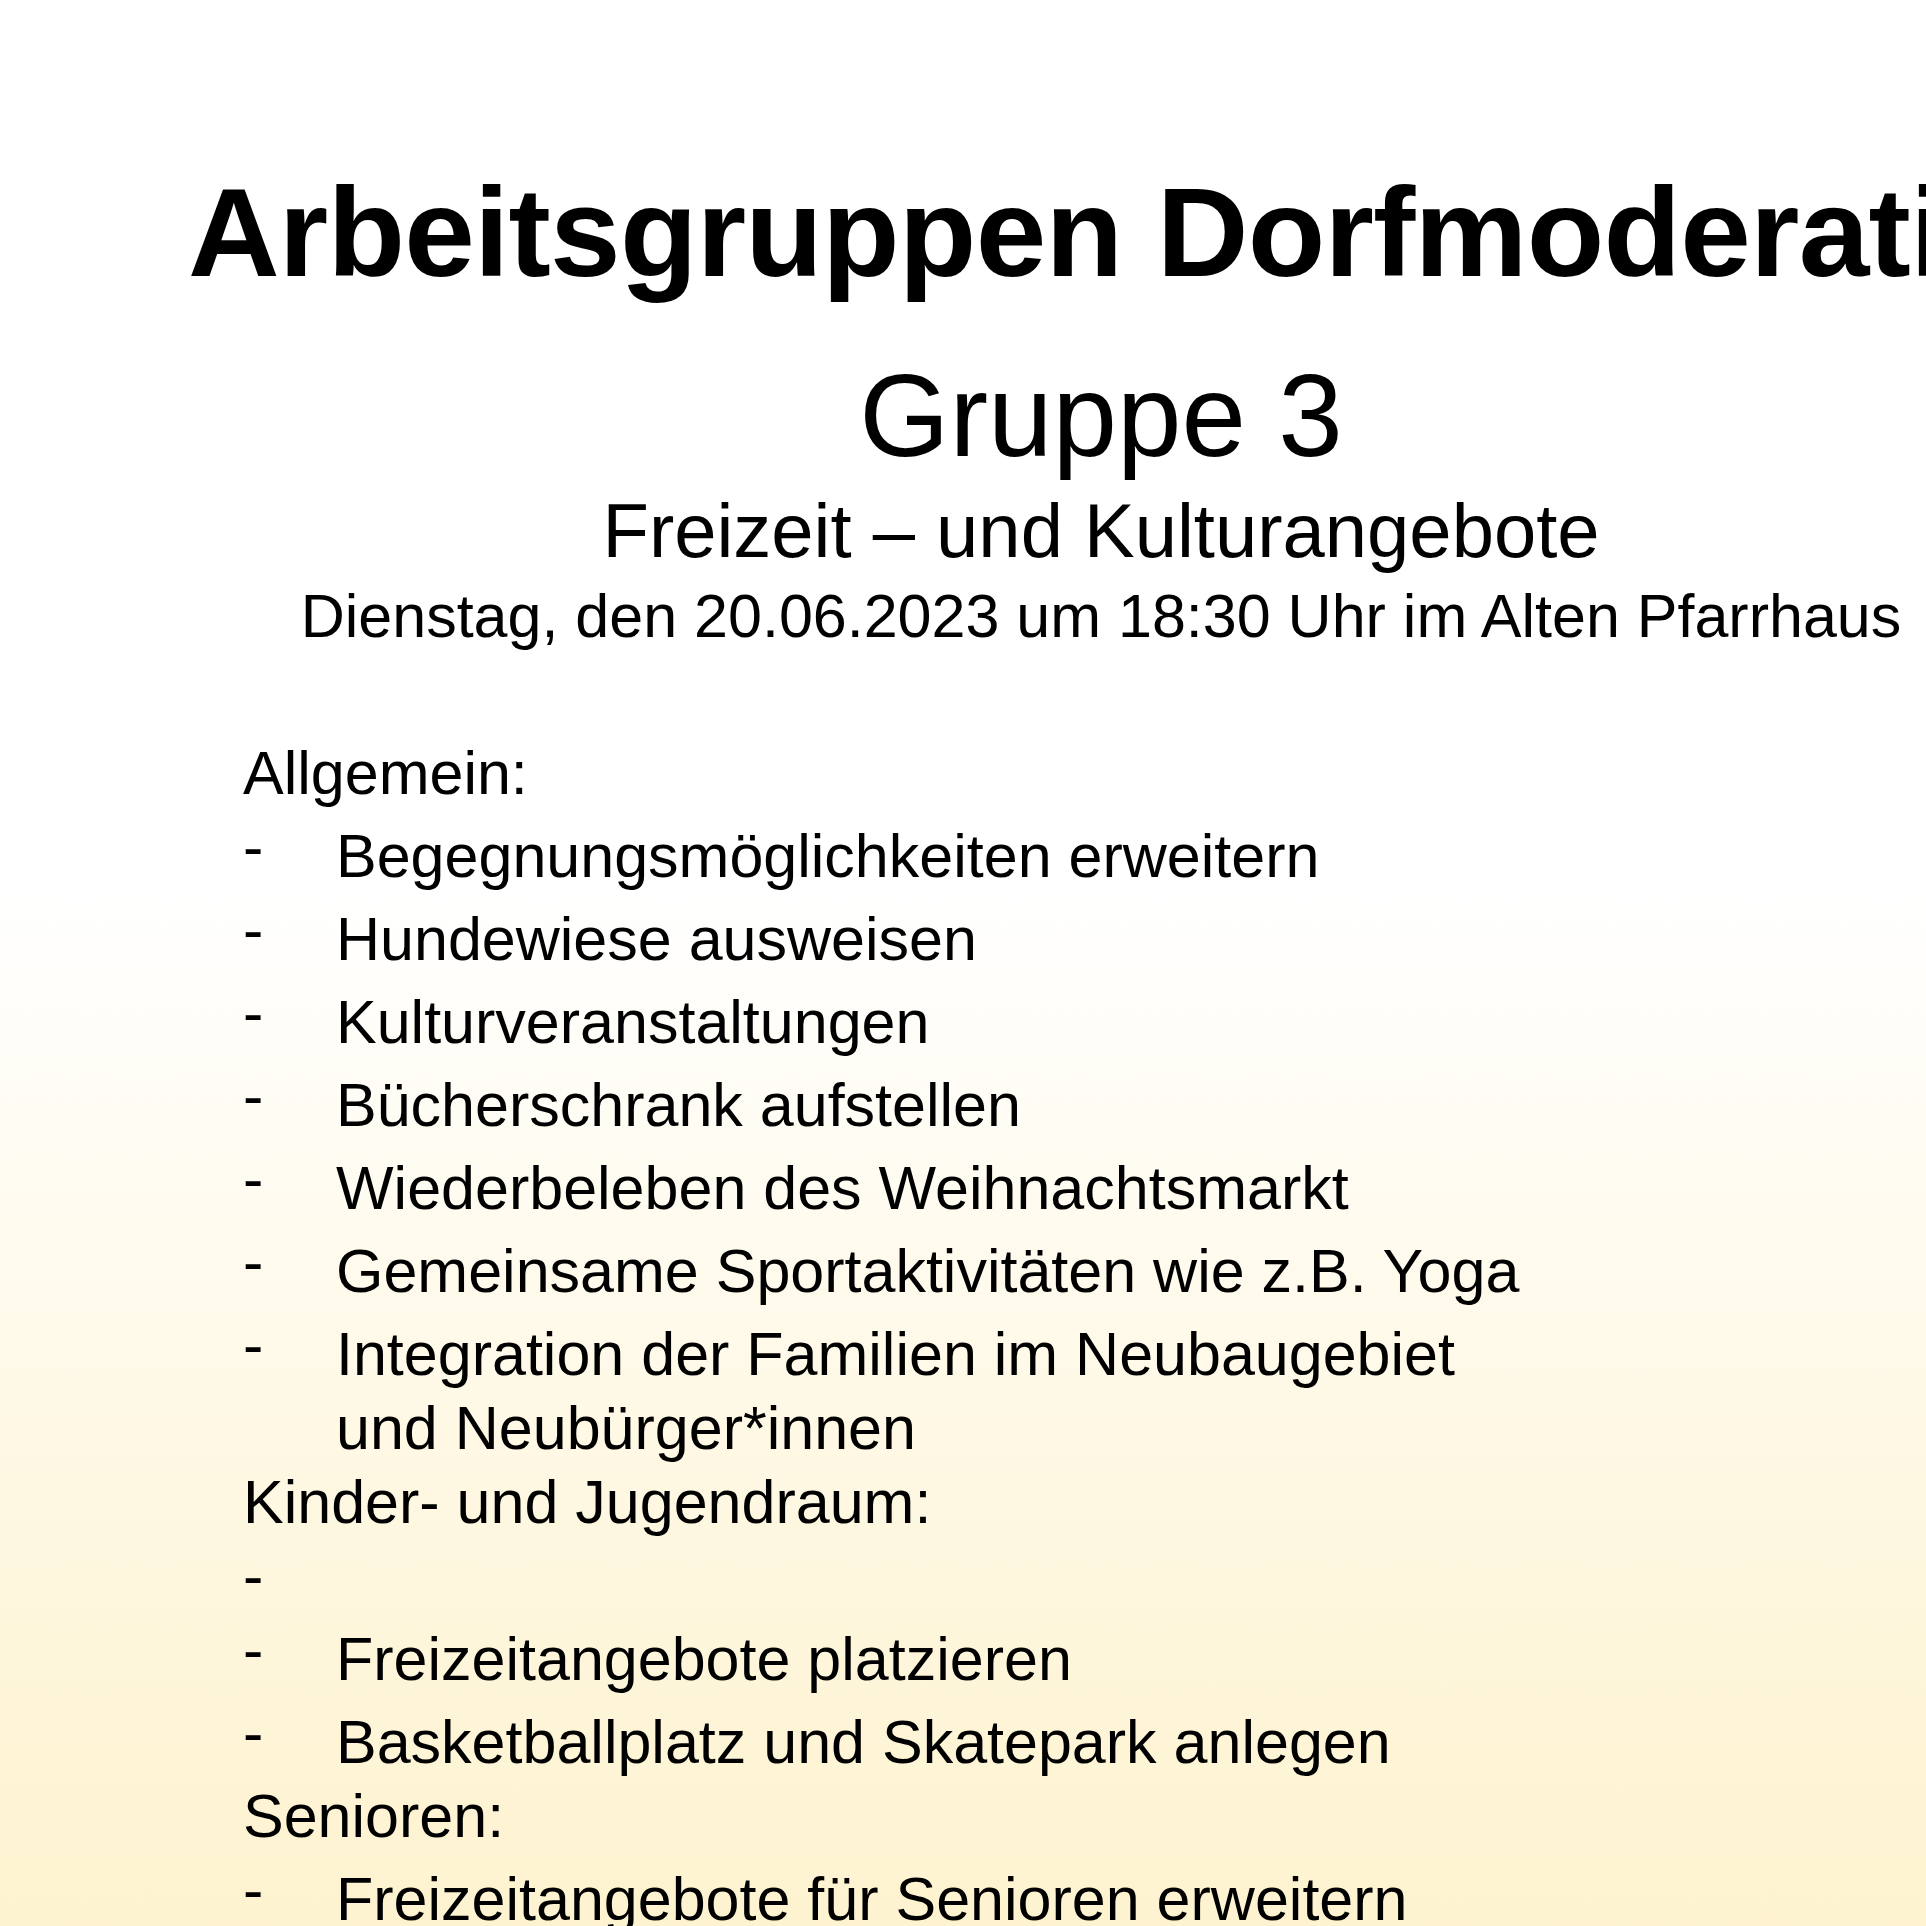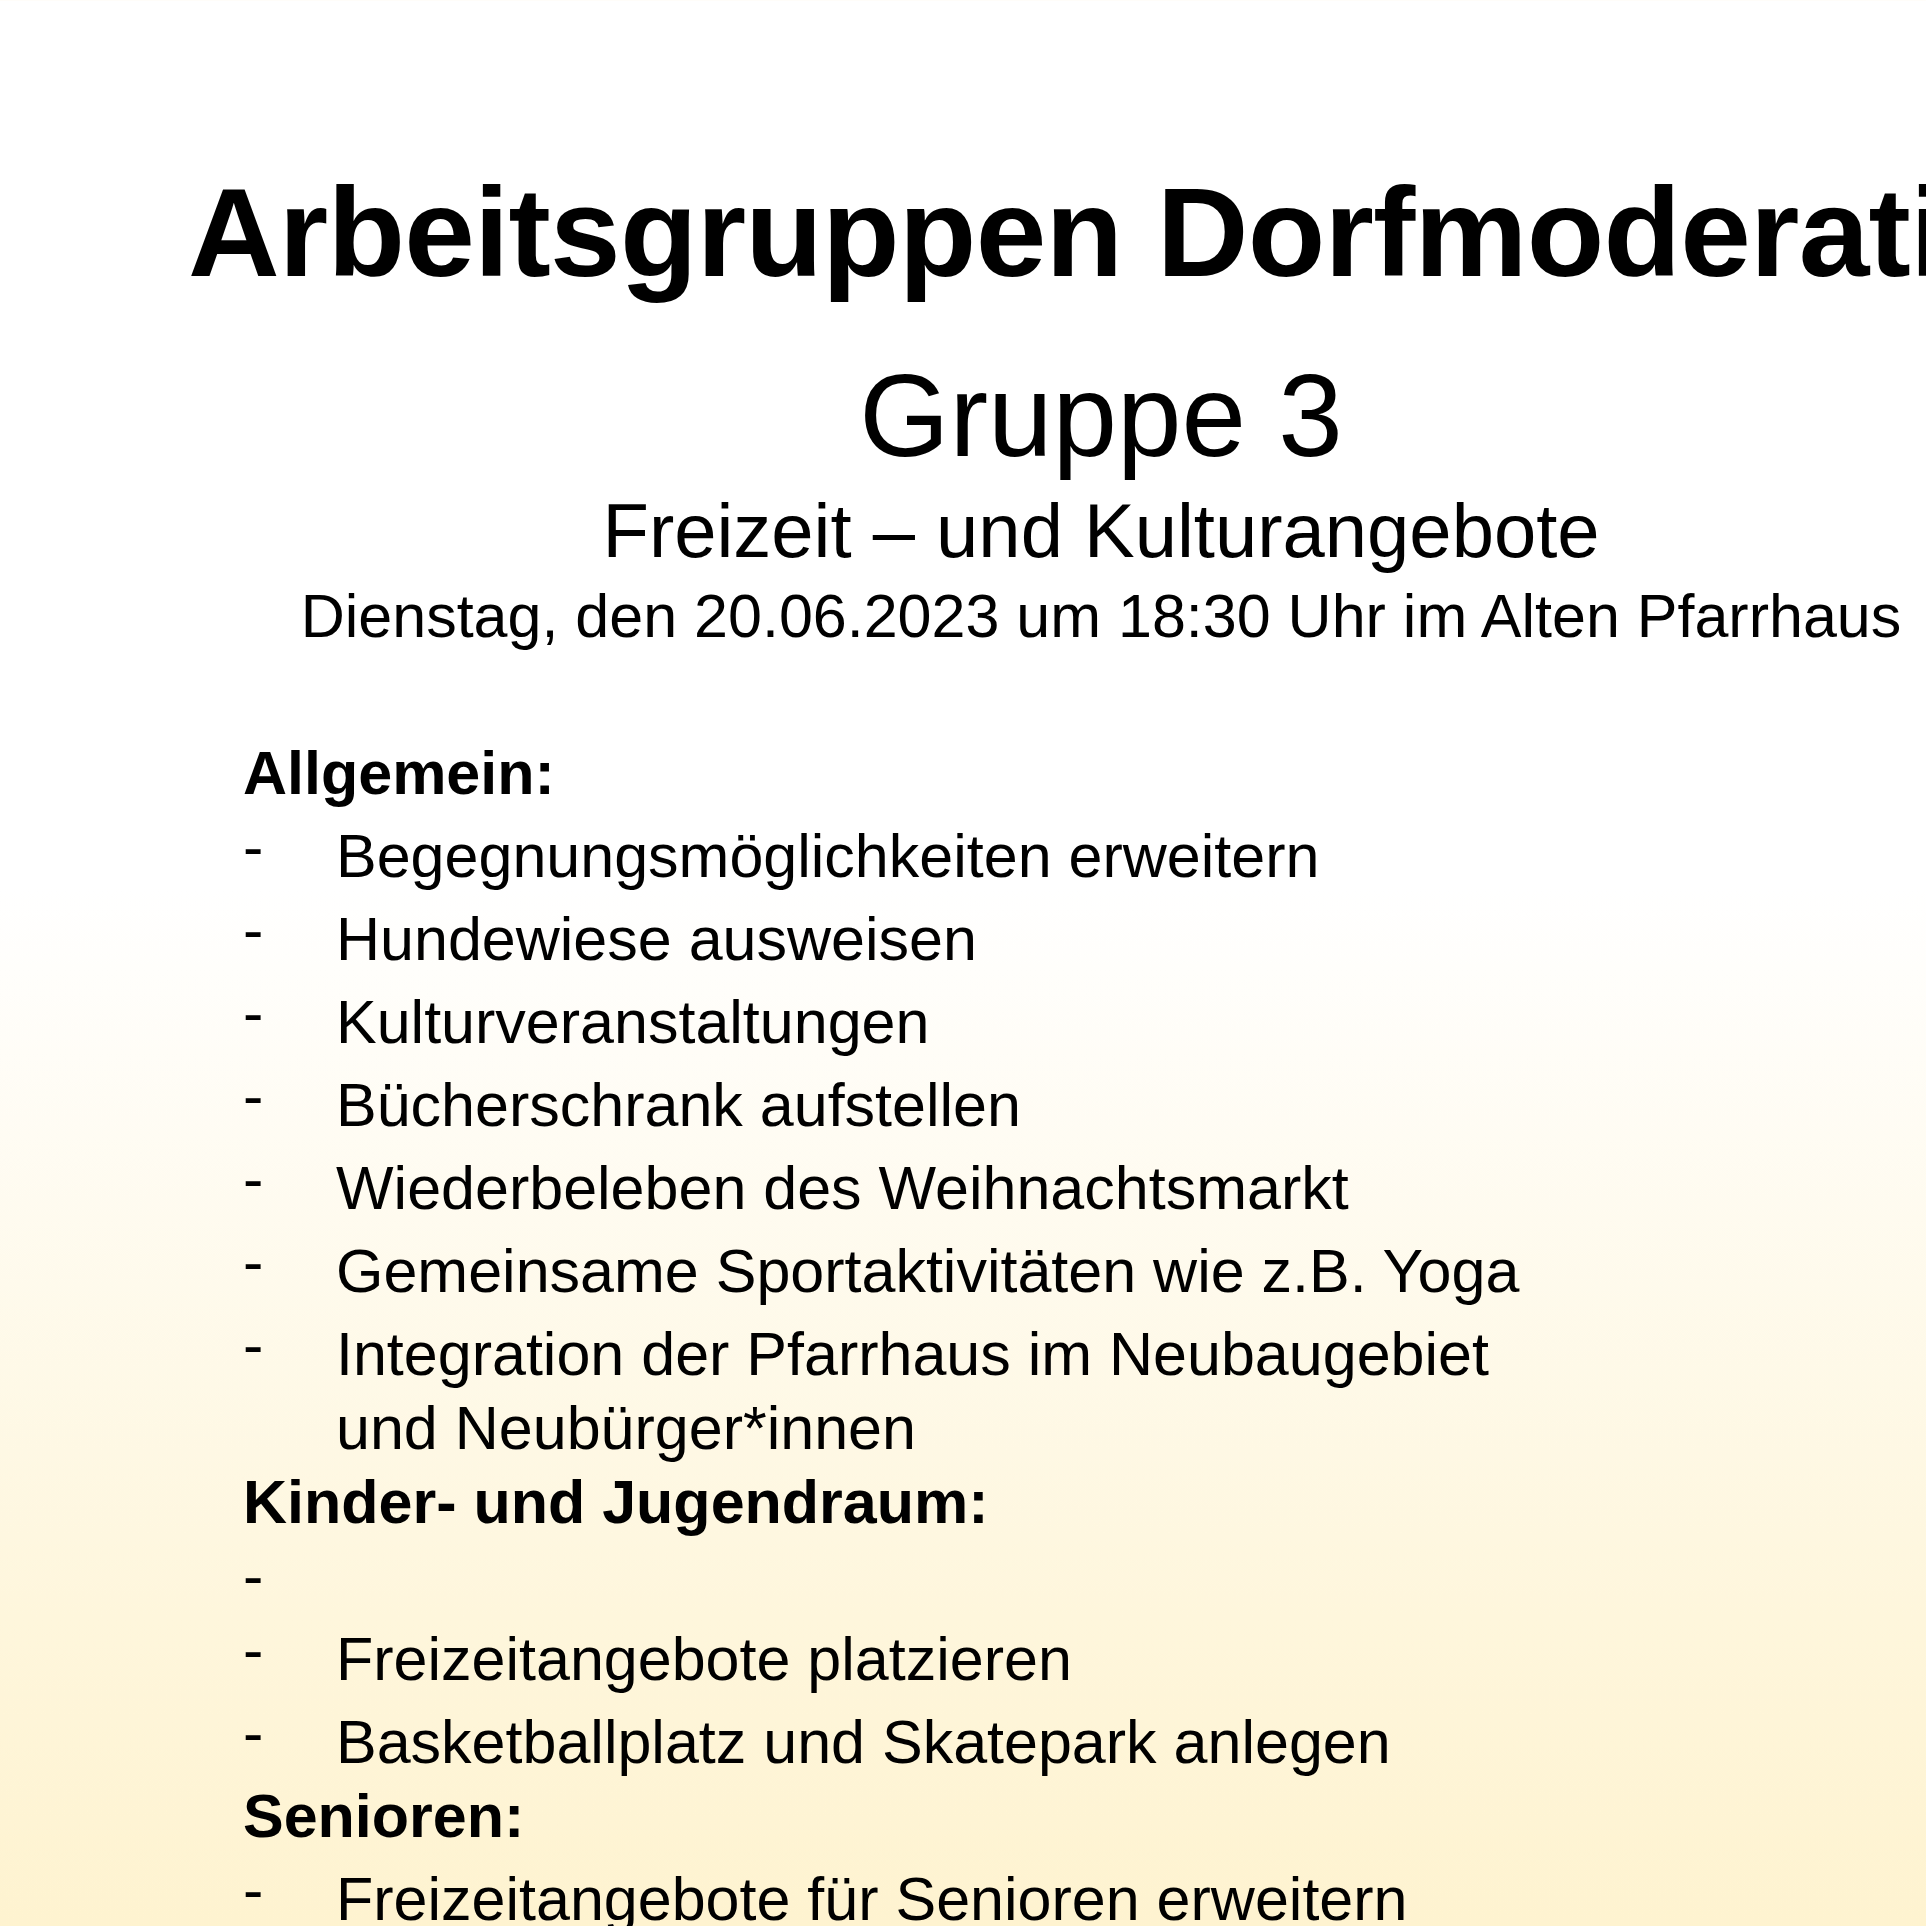--- a/index.html
+++ b/index.html
@@ -8,21 +8,21 @@
     font-family: "Liberation Sans", sans-serif; color: #000;
     background: linear-gradient(to bottom, #ffffff 0px, #ffffff 886px, #fef6dc 1618px, #ffe9a8 2935px);
   }
   .center { position: absolute; left: 0; width: 2202px; text-align: center; white-space: nowrap; }
   #title { top: 169px; font-size: 127px; font-weight: bold; line-height: 1; letter-spacing: -0.8px; left: 42px; }
   #group { top: 358px; font-size: 116px; line-height: 1; }
   #topic { top: 493px; font-size: 76px; line-height: 1; }
   #datetime { top: 586px; font-size: 61px; line-height: 1; }
 
   .agenda { position: absolute; left: 243px; top: 736px; font-size: 61px; line-height: 74px; }
-  .section-head { font-weight: bold; }
+  .section-head { font-weight: normal; }
   .item { display: flex; }
   .dash { width: 93px; flex: none; }
   .item-text { white-space: pre-line; margin-top: 9px; }
 </style>
 </head>
 <body>
 
 <div id="title" class="center">Arbeitsgruppen Dorfmoderation</div>
 <div id="group" class="center">Gruppe 3</div>
 <div id="topic" class="center">Freizeit – und Kulturangebote</div>
@@ -50,21 +50,21 @@
   <div class="item">
       <span class="dash">-</span>
       <span class="item-text">Wiederbeleben des Weihnachtsmarkt</span>
     </div>
   <div class="item">
       <span class="dash">-</span>
       <span class="item-text">Gemeinsame Sportaktivitäten wie z.B. Yoga</span>
     </div>
   <div class="item">
       <span class="dash">-</span>
-      <span class="item-text">Integration der Pfarrhaus im Neubaugebiet
+      <span class="item-text">Integration der Familien im Neubaugebiet
 und Neubürger*innen</span>
     </div>
 
   <div class="section-head">Kinder- und Jugendraum:</div>
   <div class="item">
       <span class="dash">-</span>
     </div>
   <div class="item">
       <span class="dash">-</span>
       <span class="item-text">Freizeitangebote platzieren</span>

